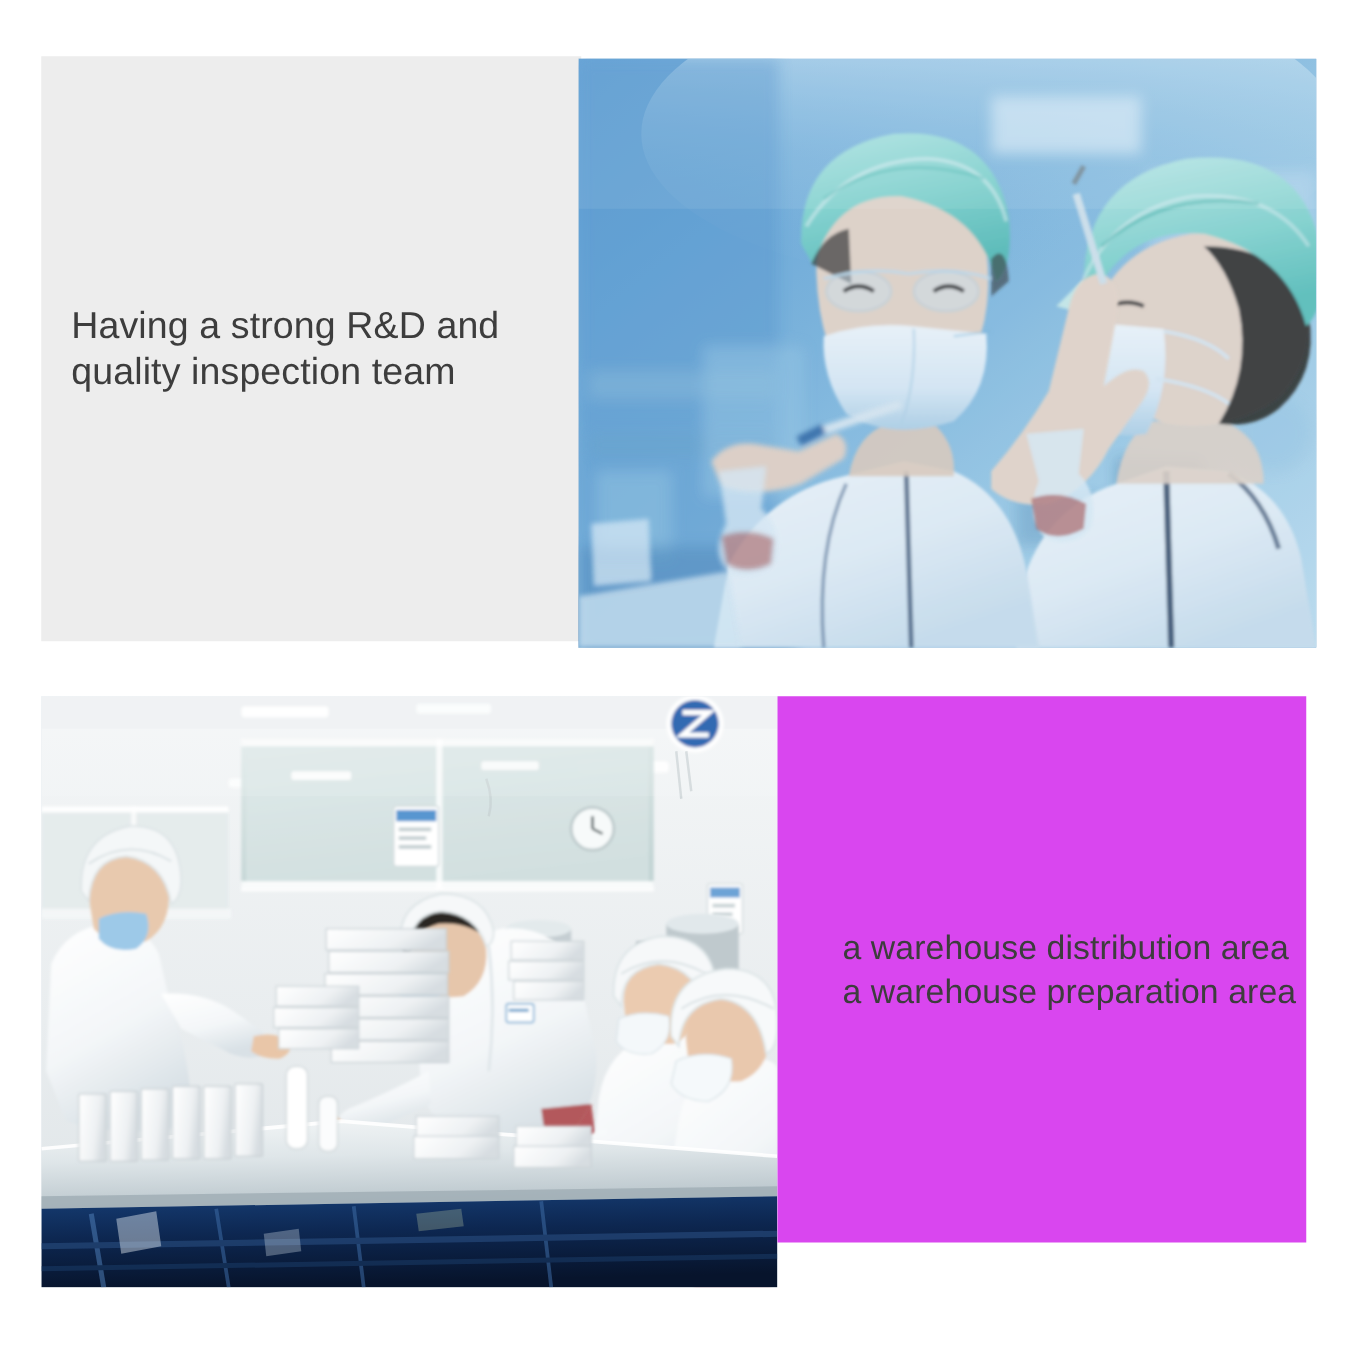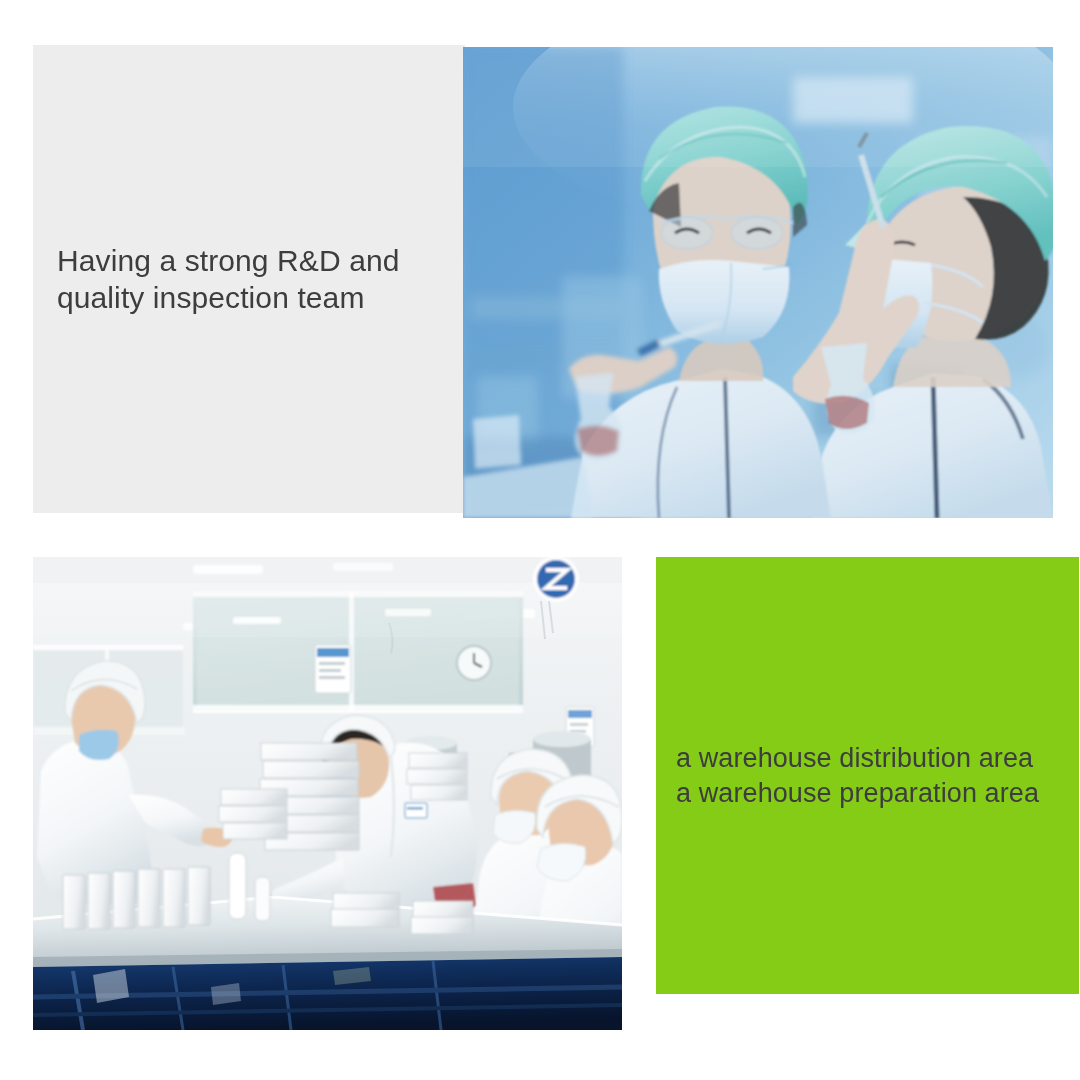--- a/index.html
+++ b/index.html
@@ -74,28 +74,28 @@
     position: absolute;
     left: 33px;
     top: 27px;
     width: 589px;
     height: 473px;
     overflow: hidden;
     background: #e9eef2;
   }
   .row2-caption-panel {
     position: absolute;
-    left: 656px;
+    left: 622px;
     top: 27px;
     width: 423px;
     height: 437px;
-    background: #84cc16;
+    background: #d946ef;
     display: flex;
     align-items: center;
-    justify-content: flex-start;
+    justify-content: flex-end;
   }
   .row2-caption-text {
     padding-left: 20px;
     padding-right: 8px;
     color: #3d3d3d;
     font-size: 27px;
     line-height: 1.28;
     font-weight: 400;
     letter-spacing: 0.1px;
     white-space: pre-line;

